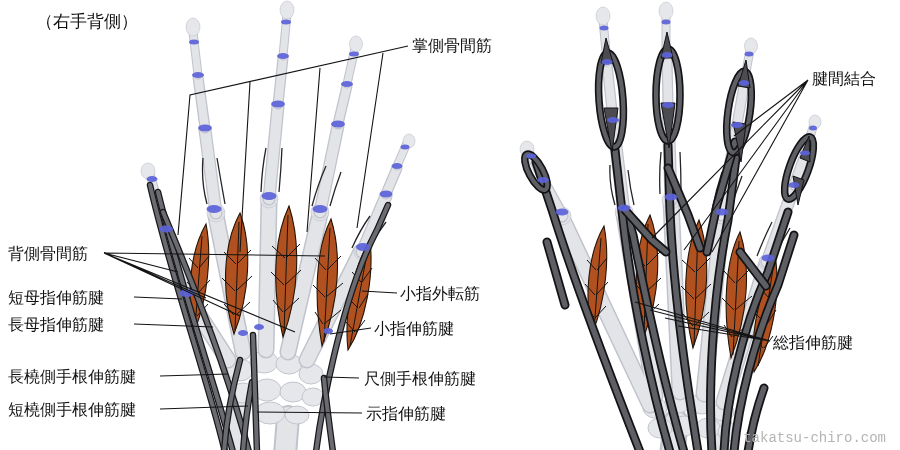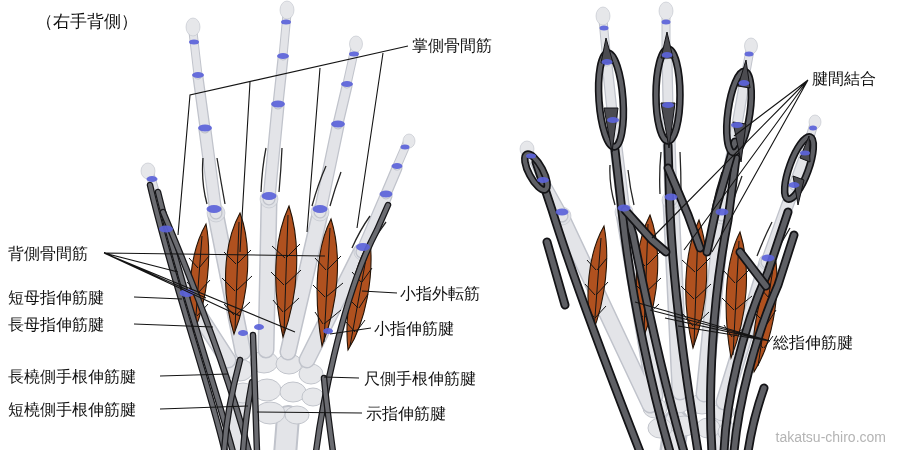--- a/index.html
+++ b/index.html
@@ -1,17 +1,17 @@
 <!DOCTYPE html>
 <html><head>
 <meta charset="utf-8">
 <style>
   html,body{margin:0;padding:0;background:#ffffff;}
   .stage{position:relative;width:900px;height:450px;background:#fff;overflow:hidden;
-         font-family:Liberation Sans, sans-serif;}
+         font-family:Liberation Mono, monospace;}
   svg{display:block;}
   .bone-u{stroke:#c0c3cb;fill:none;stroke-linecap:round;}
   .bone-o{stroke:#e3e4e8;fill:none;stroke-linecap:round;}
   .bulb{fill:#dfe1e6;stroke:#c0c3cb;stroke-width:.6;}
   .tip{fill:#e6e7ea;stroke:#c0c3cb;stroke-width:.6;}
   .carpal{fill:#e6e7ea;stroke:#c2c5cc;stroke-width:1;}
   .muscle{fill:#b0511f;stroke:#231306;stroke-width:1.1;}
   .ribs{stroke:#151515;stroke-width:1;fill:none;}
   .stub{stroke:#252525;stroke-width:1.3;fill:none;}
   .tlu{stroke:#17171a;stroke-width:6.5;fill:none;stroke-linecap:round;}

